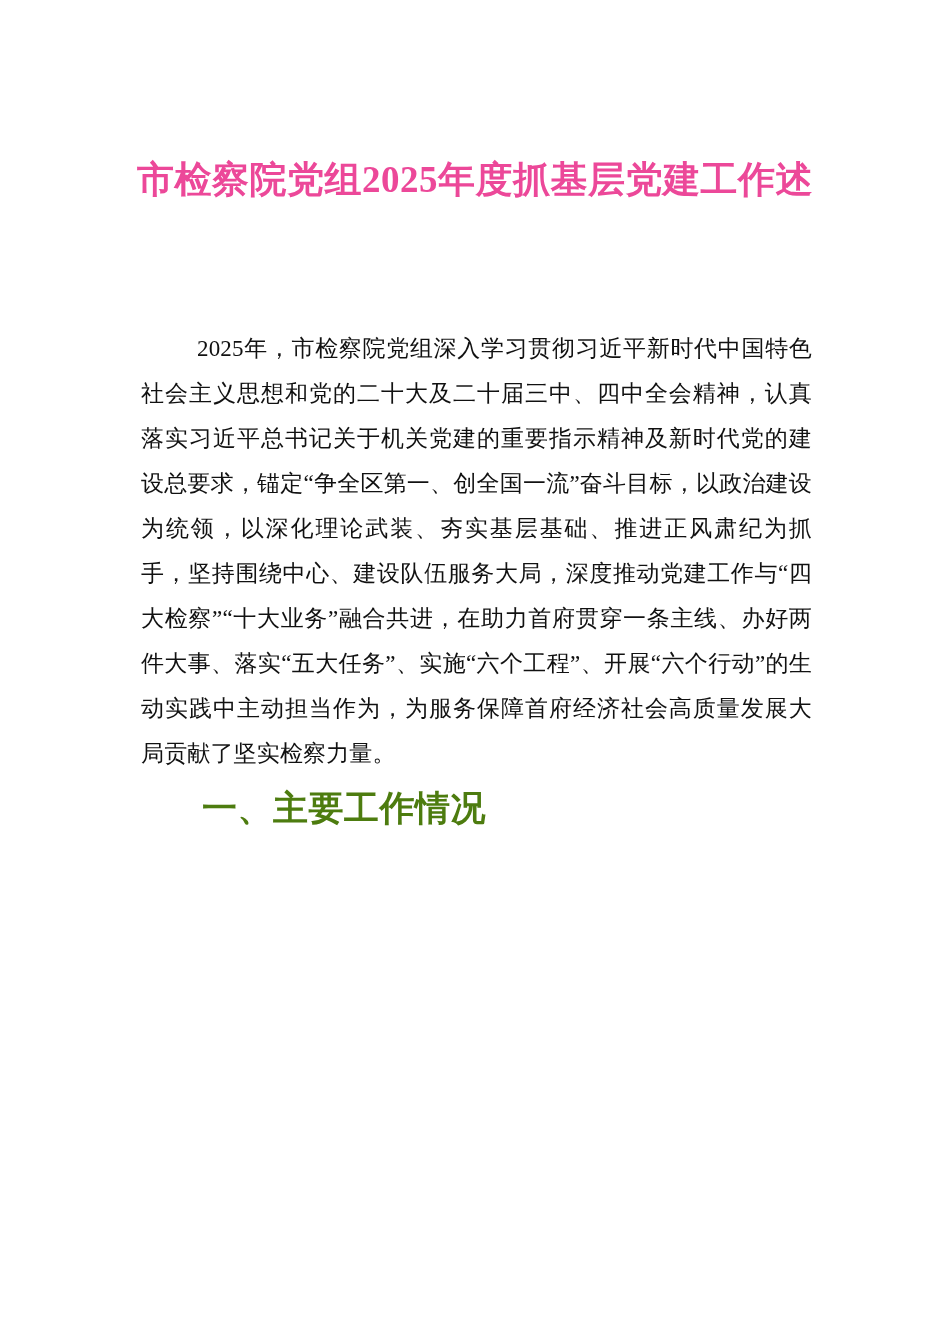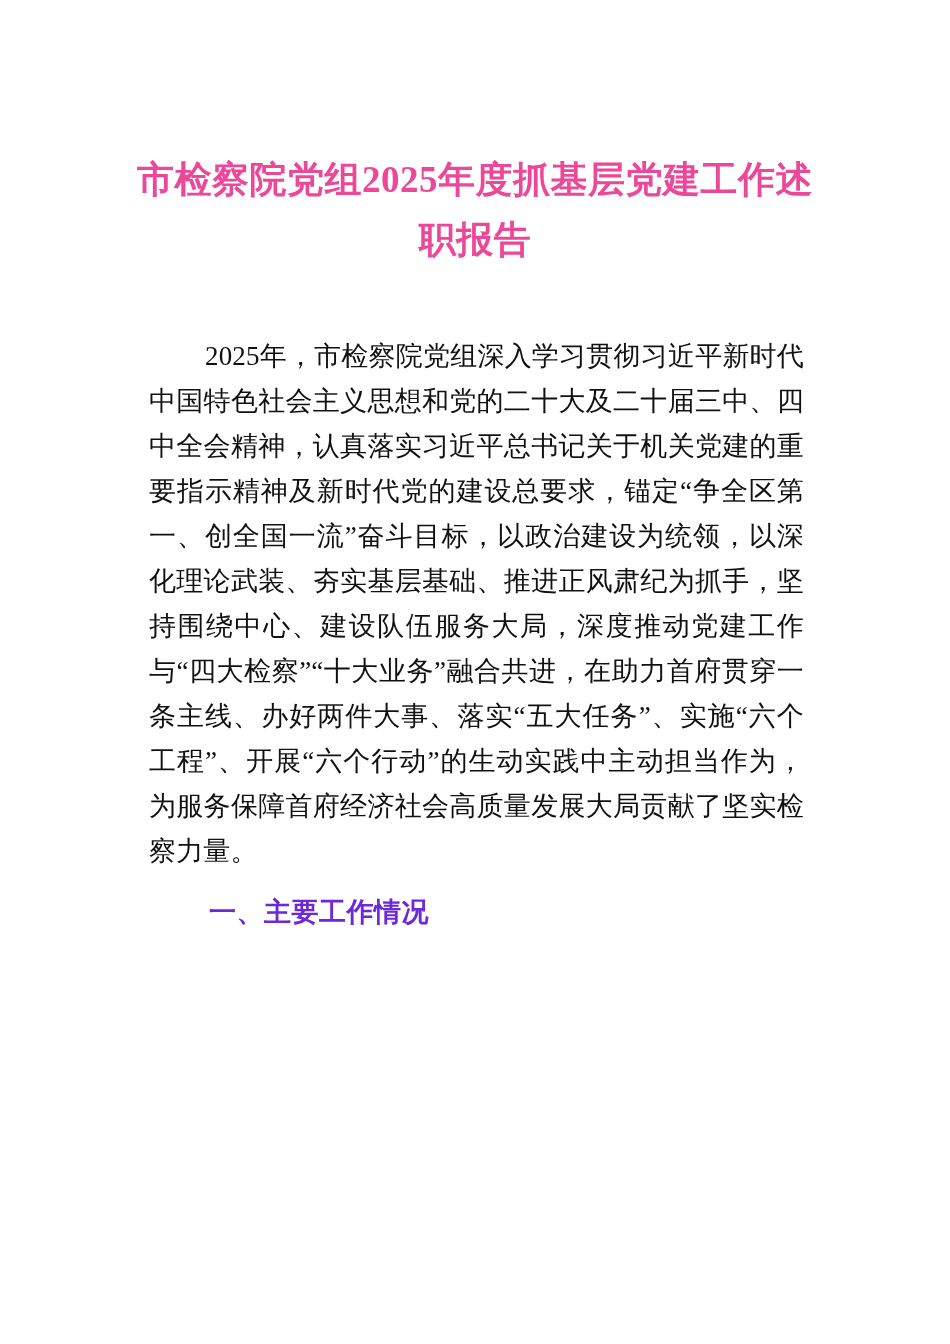--- a/index.html
+++ b/index.html
@@ -44,61 +44,60 @@
 
   
   .body-col {
     position: absolute;
     left: 137px;
     top: 322px;
     width: 679px;
   }
 
   p.para {
-    margin: 12px;
+    margin: 4px;
     font-family: "Liberation Serif", "DejaVu Serif", serif;
-    font-size: 27px;
+    font-size: 23px;
     line-height: 45px;
     text-align: justify;
     text-justify: inter-ideograph;
     text-align-last: left;
     letter-spacing: 0.15px;
     color: #111111;
     word-break: break-all;
   }
 
   p.para.indent {
     text-indent: 56px;
   }
 
   
   p.section-heading {
-    margin: 16px;
+    margin: 9px;
     font-family: "Liberation Sans", "DejaVu Sans", sans-serif;
     font-weight: bold;
-    font-size: 27px;
+    font-size: 35px;
     line-height: 45px;
     text-indent: 56px;
     letter-spacing: 0.5px;
-    color: #6d28d9;
+    color: #4d7c0f;
   }
 
   
   .lead-bold {
     font-weight: bold;
   }
 </style>
 </head>
 <body>
 
 <div class="page">
 
   <div class="doc-title">
     <div>市检察院党组2025年度抓基层党建工作述</div>
-    <div>职报告</div>
   </div>
 
   <div class="body-col">
 
     <p class="para indent">2025年，市检察院党组深入学习贯彻习近平新时代中国特色社会主义思想和党的二十大及二十届三中、四中全会精神，认真落实习近平总书记关于机关党建的重要指示精神及新时代党的建设总要求，锚定“争全区第一、创全国一流”奋斗目标，以政治建设为统领，以深化理论武装、夯实基层基础、推进正风肃纪为抓手，坚持围绕中心、建设队伍服务大局，深度推动党建工作与“四大检察”“十大业务”融合共进，在助力首府贯穿一条主线、办好两件大事、落实“五大任务”、实施“六个工程”、开展“六个行动”的生动实践中主动担当作为，为服务保障首府经济社会高质量发展大局贡献了坚实检察力量。</p>
 
     <p class="section-heading">一、主要工作情况</p>
 
 
   </div>

